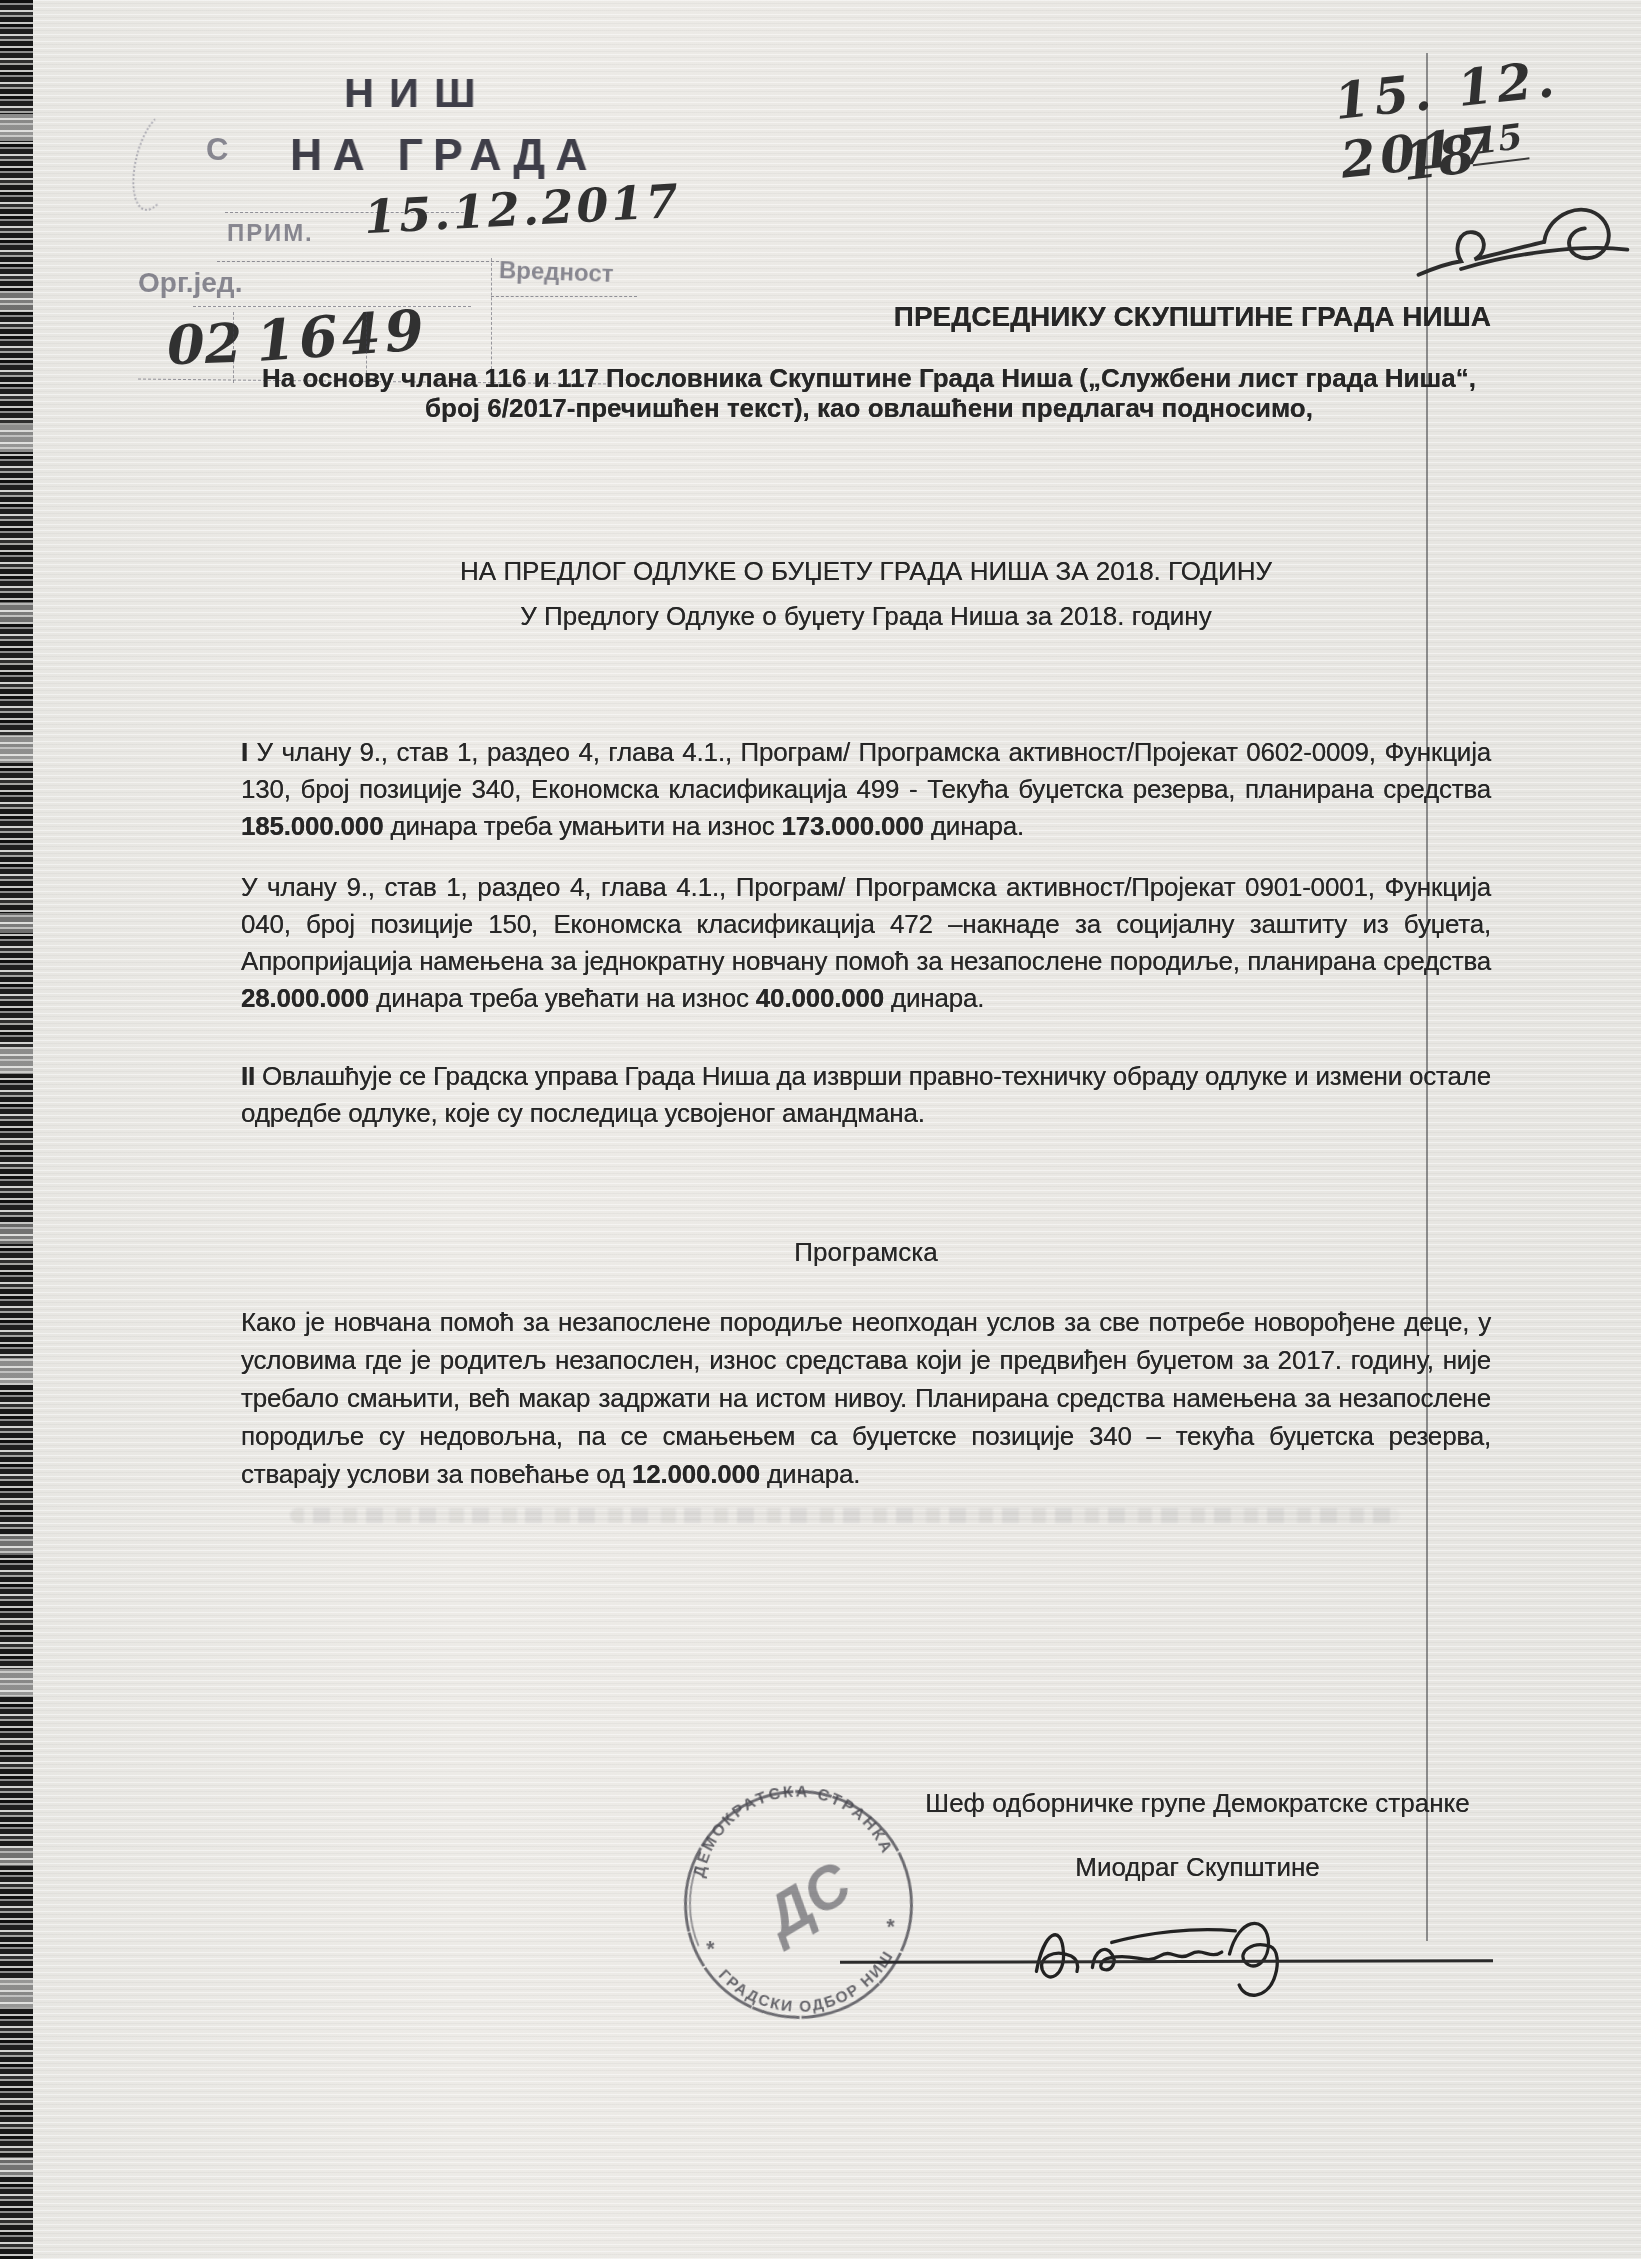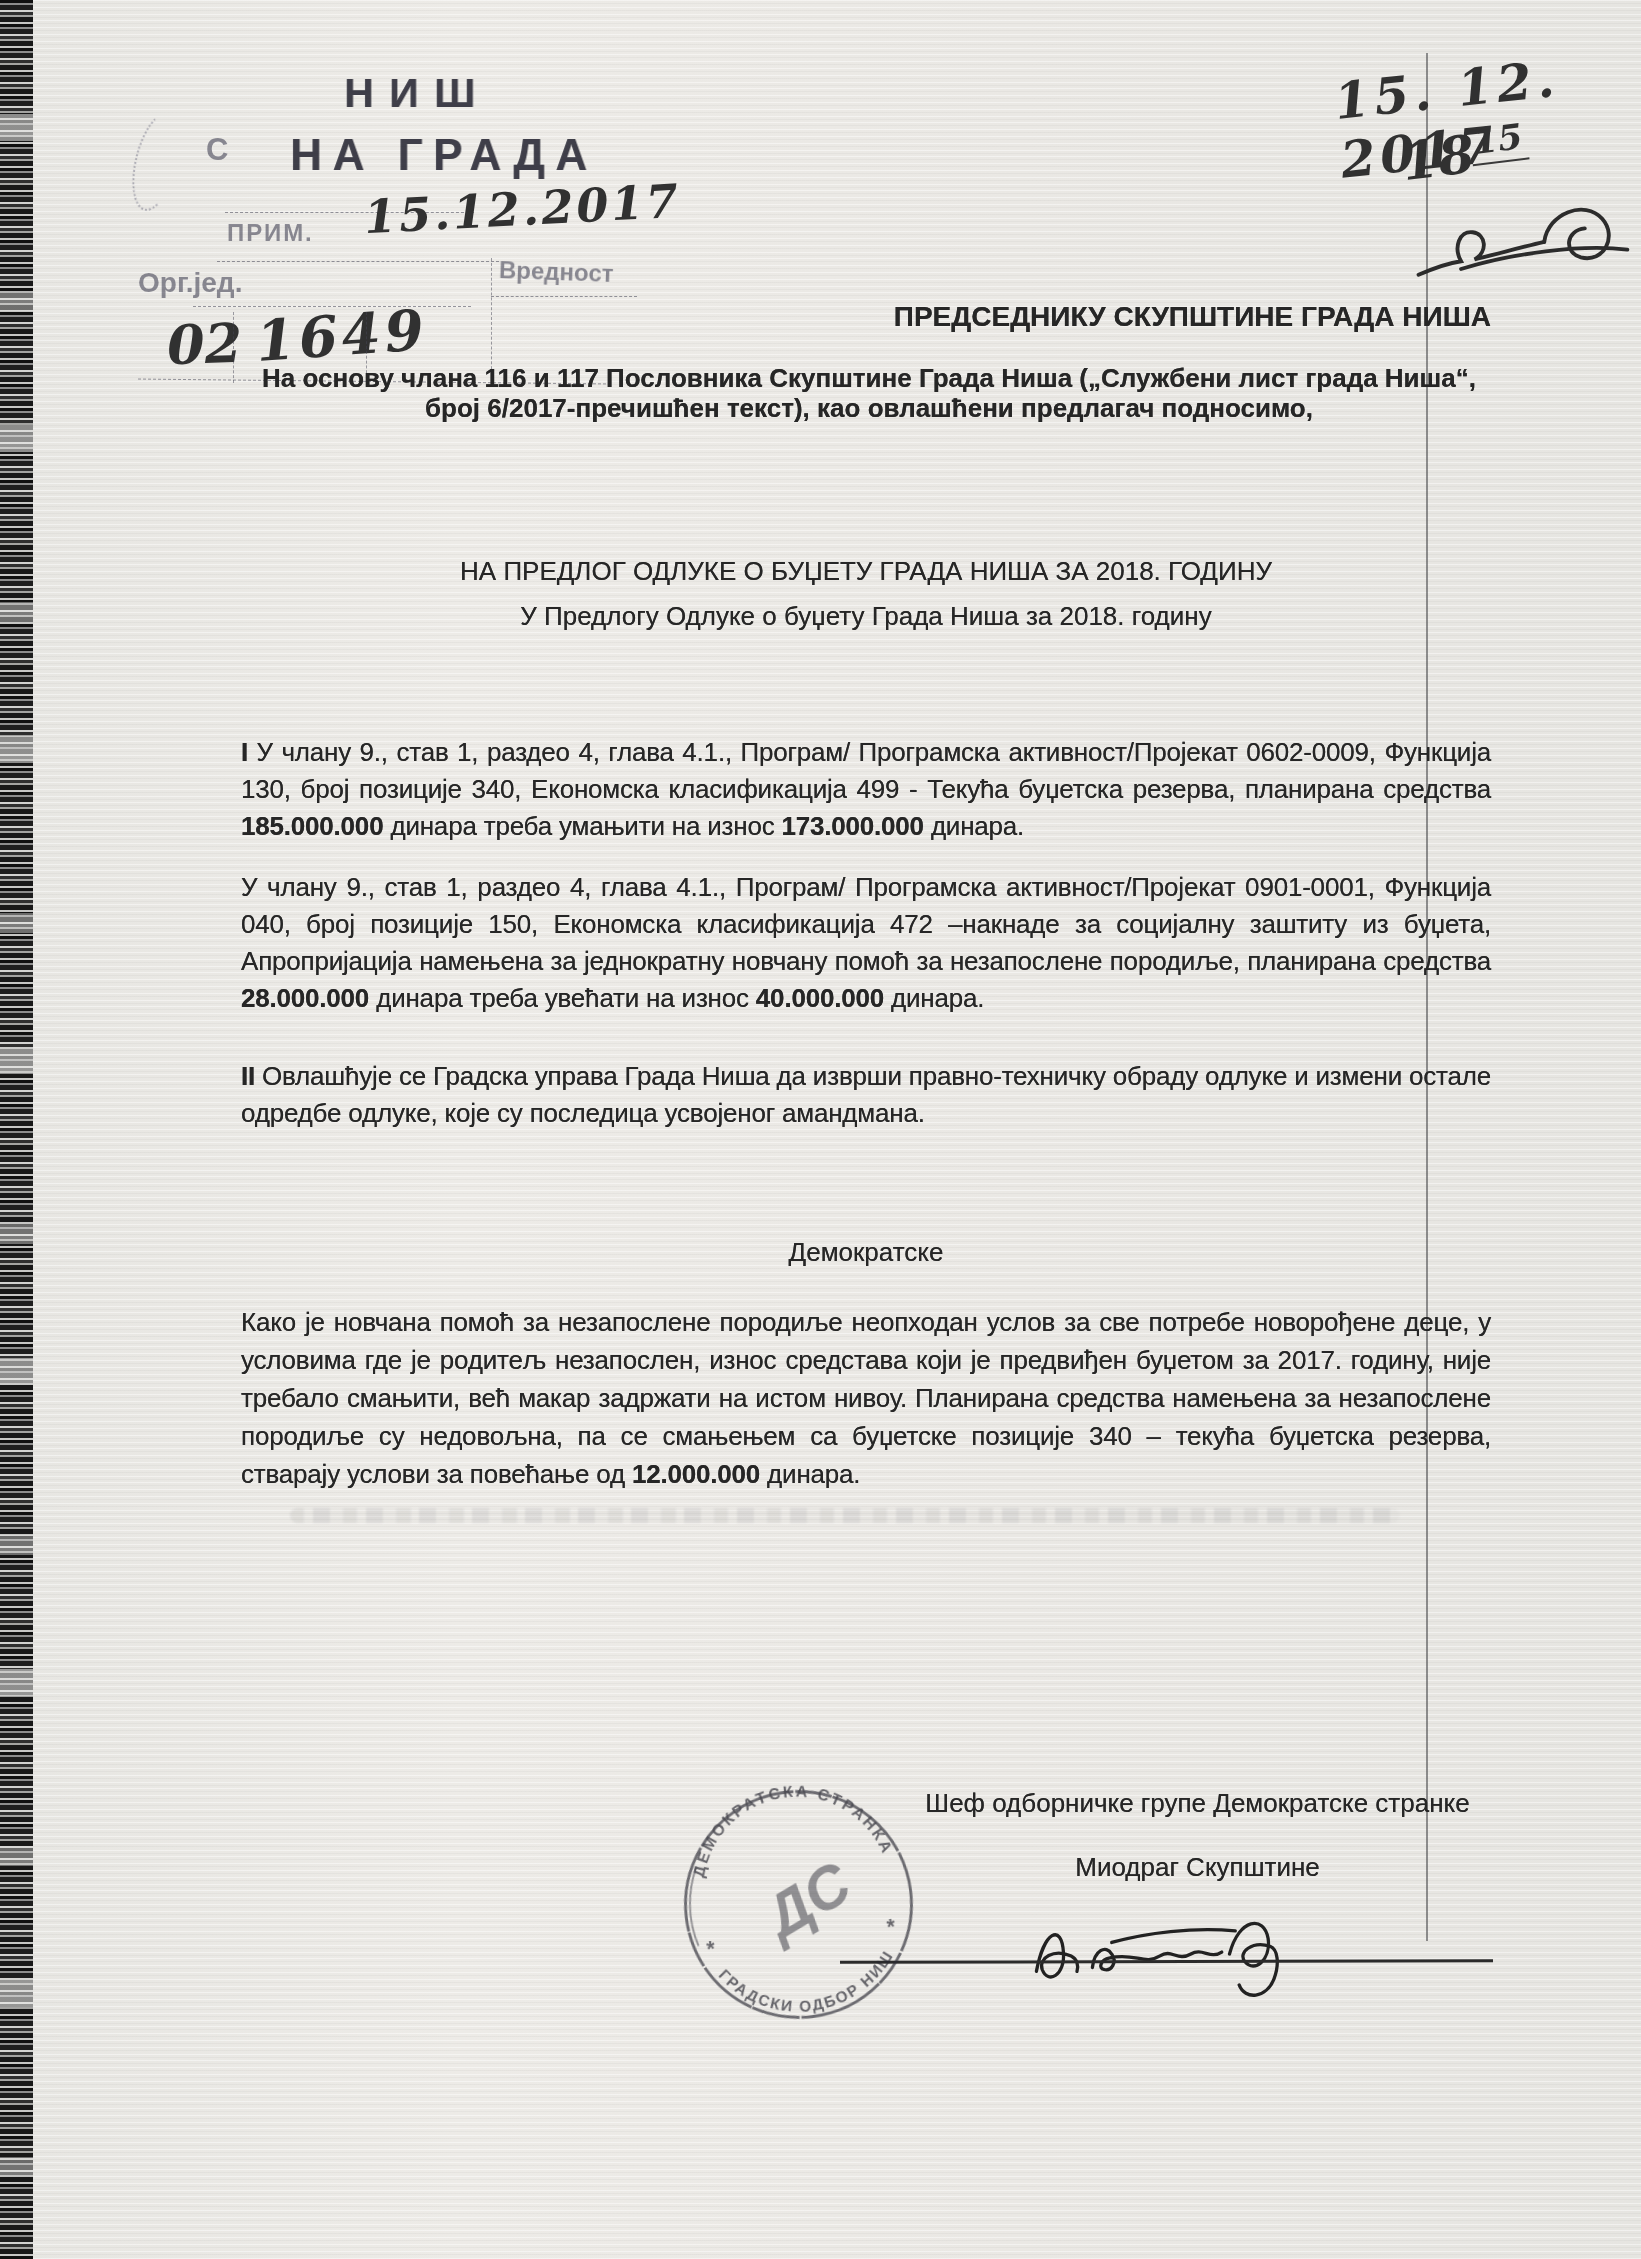--- a/index.html
+++ b/index.html
@@ -109,21 +109,21 @@
 
   <div class="doc-col center t-shadow" style="top:363px;left:256px;width:1226px;font-size:26px;line-height:30px;position:absolute;"><b>На основу члана 116 и 117 Пословника Скупштине Града Ниша („Службени лист града Ниша“, број 6/2017-пречишћен текст), као овлашћени предлагач подносимо,</b></div>
 
   <div class="doc-col center t-shadow" style="top:556px;font-size:26px;position:absolute;">НА ПРЕДЛОГ ОДЛУКЕ О БУЏЕТУ ГРАДА НИША ЗА 2018. ГОДИНУ</div>
   <div class="doc-col center t-shadow" style="top:601px;font-size:26px;position:absolute;">У Предлогу Одлуке о буџету Града Ниша за 2018. годину</div>
 
   <div class="doc-col just t-shadow" style="top:734px;position:absolute;"><b>I </b><span>У члану 9., став 1, раздео 4, глава 4.1., Програм/ Програмска активност/Пројекат 0602-0009, Функција 130, број позиције 340, Економска класификација 499 - Текућа буџетска резерва, планирана средства </span><b>185.000.000</b><span> динара треба умањити на износ </span><b>173.000.000</b><span> динара.</span></div>
   <div class="doc-col just t-shadow" style="top:869px;position:absolute;"><span>У члану 9., став 1, раздео 4, глава 4.1., Програм/ Програмска активност/Пројекат 0901-0001, Функција 040, број позиције 150, Економска класификација 472 –накнаде за социјалну заштиту из буџета, Апропријација намењена за једнократну новчану помоћ за незапослене породиље, планирана средства </span><b>28.000.000</b><span> динара треба увећати на износ </span><b>40.000.000</b><span> динара.</span></div>
   <div class="doc-col just t-shadow" style="top:1058px;position:absolute;"><b>II </b><span>Овлашћује се Градска управа Града Ниша да изврши правно-техничку обраду одлуке и измени остале одредбе одлуке, које су последица усвојеног амандмана.</span></div>
 
-  <div class="doc-col center t-shadow" style="top:1237px;font-size:26px;position:absolute;">Демократске</div>
+  <div class="doc-col center t-shadow" style="top:1237px;font-size:26px;position:absolute;">Програмска</div>
   <div class="doc-col just t-shadow" style="top:1303px;line-height:38px;position:absolute;"><span>Како је новчана помоћ за незапослене породиље неопходан услов за све потребе новорођене деце, у условима где је родитељ незапослен, износ средстава који је предвиђен буџетом за 2017. годину, није требало смањити, већ макар задржати на истом нивоу. Планирана средства намењена за незапослене породиље су недовољна, па се смањењем са буџетске позиције 340 – текућа буџетска резерва, стварају услови за повећање од </span><b>12.000.000</b><span> динара.</span></div>
 
   <div class="ghost-text"></div>
 
   <div class="t-shadow" style="position:absolute;left:908px;top:1788px;width:579px;text-align:center;font-size:26px;">Шеф одборничке групе Демократске странке</div>
   <div class="t-shadow" style="position:absolute;left:908px;top:1852px;width:579px;text-align:center;font-size:26px;">Миодраг Скупштине</div>
 
   <svg style="position:absolute;left:1019px;top:1871px;" width="309" height="140" viewBox="0 0 320 145">
     <g fill="none" stroke="#222" stroke-width="3.4" stroke-linecap="round">
       <path d="M 18 104 C 26 62 44 54 46 84 C 48 108 30 118 24 102 C 20 90 36 80 54 88 C 60 91 62 98 60 104"></path>

